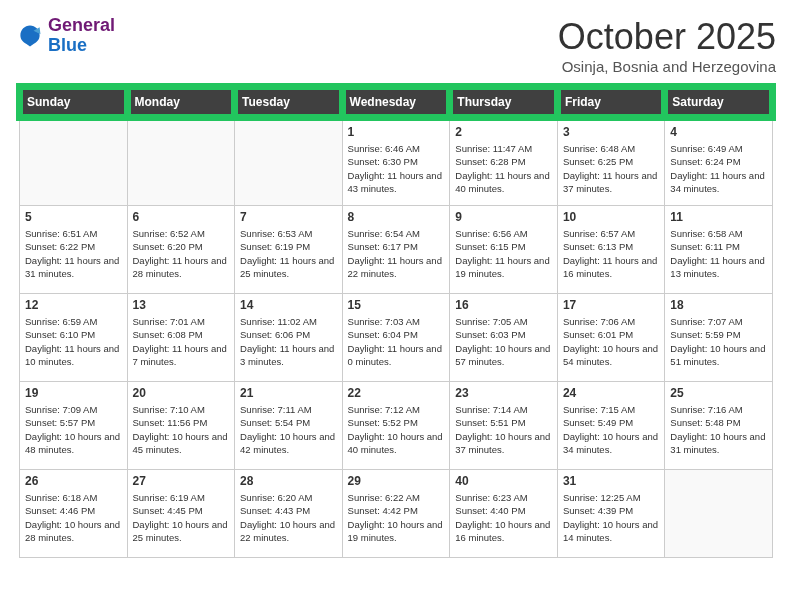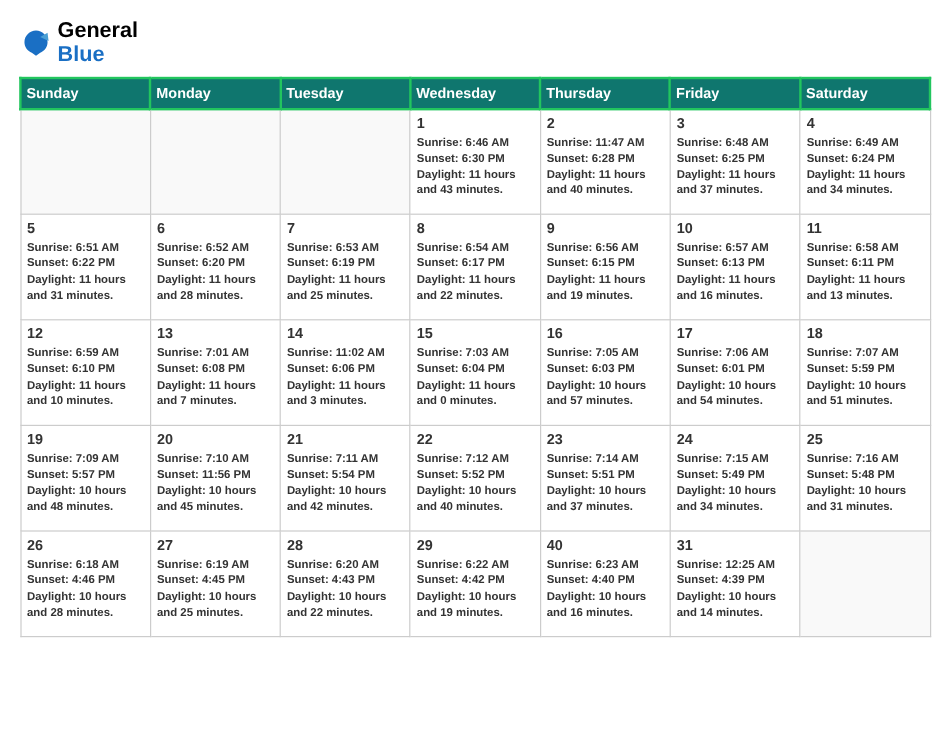--- a/index.html
+++ b/index.html
@@ -19,21 +19,21 @@
     .logo {
       display: flex;
       align-items: center;
       gap: 4px;
     }
     .logo-text {
       font-size: 18px;
       font-weight: bold;
       line-height: 1.1;
     }
-    .logo-general { color: #000000; }
+    .logo-general { color: #701a75; }
     .logo-blue { color: #1a6fc4; margin-top: 48px; }
     .logo-icon {
       width: 28px;
       height: 28px;
     }
     .title-block {
       text-align: right;
     }
     .month-title {
       font-size: 36px;
@@ -43,26 +43,26 @@
     .location {
       font-size: 15px;
       color: #555;
     }
     .calendar {
       width: 100%;
       border-collapse: collapse;
       border: 1px solid #ccc;
     }
     .calendar th {
-      background: #0f766e;
+      background: #404040;
       color: #fff;
       font-size: 12px;
       padding: 5px 4px;
       text-align: left;
-      border: 2px solid #22c55e;
+      border: 7px solid #22c55e;
       font-weight: bold;
       margin-left: 38px;
     }
     .calendar td {
       border: 1px solid #ccc;
       vertical-align: top;
       width: 108px;
       min-height: 80px;
       padding: 4px 5px;
       font-size: 10px;
@@ -75,40 +75,43 @@
     .day-number {
       font-size: 12px;
       font-weight: bold;
       margin-bottom: 3px;
       display: block;
     }
     .day-info {
       font-size: 9.5px;
       line-height: 1.4;
       color: #333;
-      font-weight: bold;
     }
     tr.week-row td {
       height: 88px;
     }
   </style>
 </head>
 <body>
 
 <div class="header">
   <div class="logo">
     <svg class="logo-icon" viewBox="0 0 32 32" xmlns="http://www.w3.org/2000/svg">
       <path d="M16 4 C10 4 5 9 5 15 C5 20 8 23 12 25 L16 28 L20 25 C24 23 27 20 27 15 C27 9 22 4 16 4Z" fill="#1a6fc4"></path>
       <path d="M20 10 L27 6 L28 14 Z" fill="#4a9fd4"></path>
     </svg>
     <div class="logo-text">
       <span class="logo-general">General</span><br>
       <span class="logo-blue">Blue</span>
     </div>
   </div>
+  <div class="title-block">
+    <div class="month-title">October 2025</div>
+    <div class="location">Osinja, Bosnia and Herzegovina</div>
+  </div>
 </div>
 
 <table class="calendar">
   <thead>
     <tr>
     <th>Sunday</th>
         <th>Monday</th>
         <th>Tuesday</th>
         <th>Wednesday</th>
         <th>Thursday</th>

